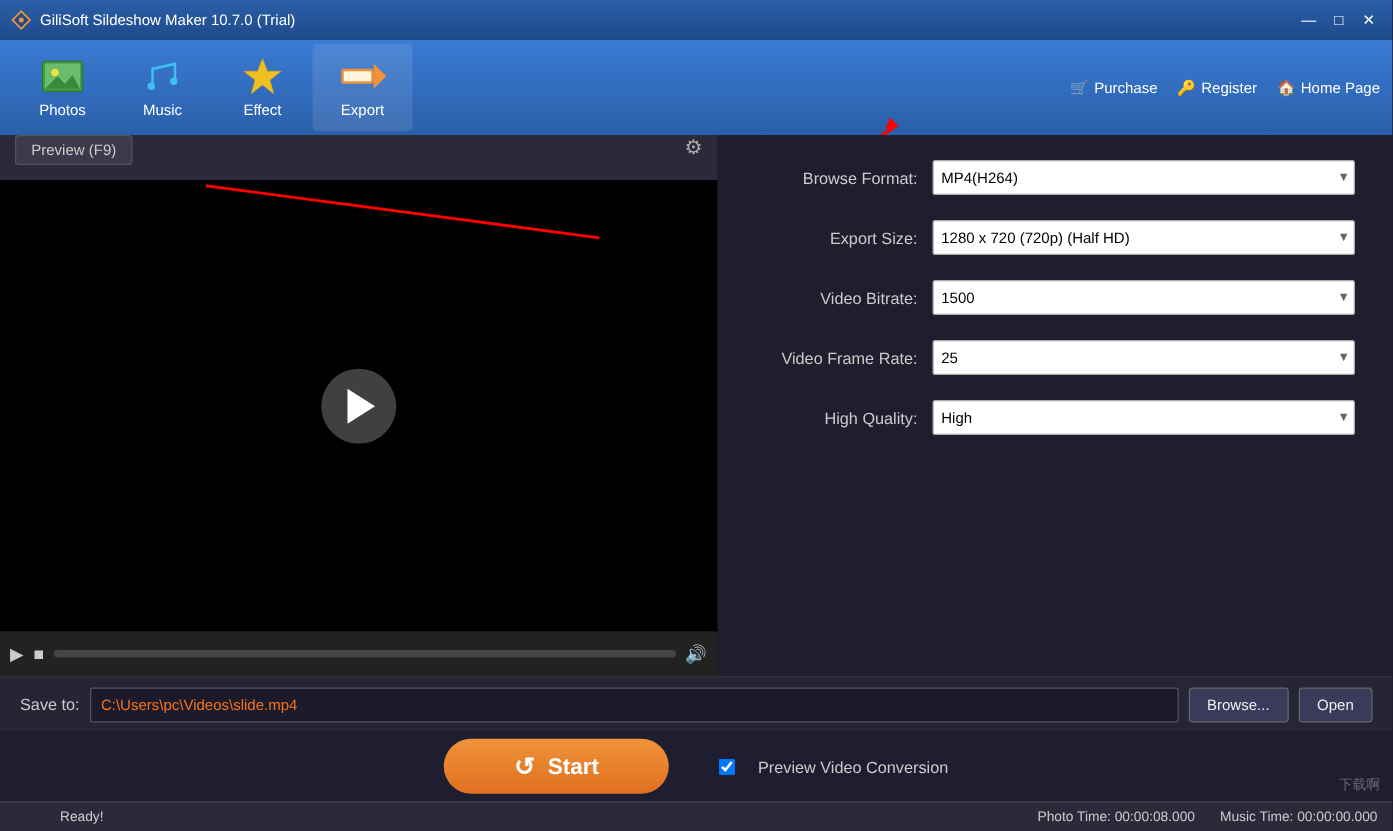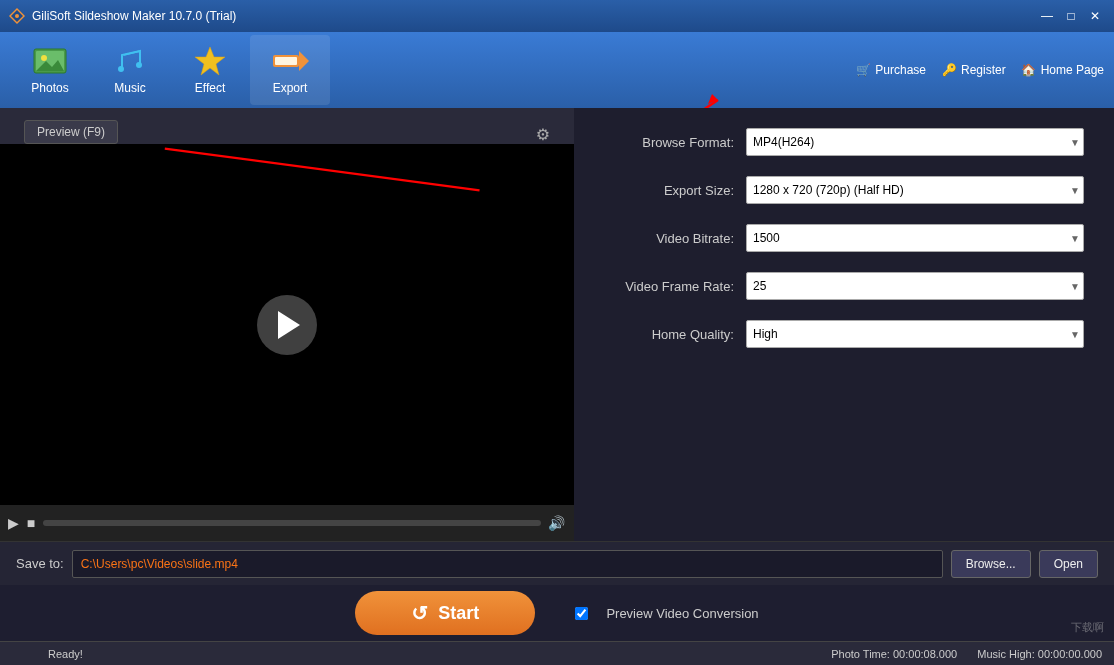--- a/index.html
+++ b/index.html
@@ -55,22 +55,22 @@
     #preview-panel {
       width: 574px;
       display: flex;
       flex-direction: column;
       background: #1a1a1a;
     }
     #preview-header {
       height: 36px;
       background: #2a2a3a;
       display: flex;
-      align-items: flex-end;
-      padding: 0 24px;
+      align-items: flex-start;
+      padding: 0 12px;
     }
     #preview-btn {
       background: #3a3a4a;
       border: 1px solid #555;
       color: #ccc;
       padding: 4px 12px;
       font-size: 12px;
       border-radius: 3px;
       cursor: pointer;
     }
@@ -398,21 +398,21 @@
             <option>25</option>
             <option>24</option>
             <option>30</option>
             <option>60</option>
           </select>
           <span class="select-arrow">▼</span>
         </div>
       </div>
 
       <div class="setting-row">
-        <span class="setting-label">Home Quality:</span>
+        <span class="setting-label">High Quality:</span>
         <div class="select-wrapper">
           <select>
             <option>High</option>
             <option>Medium</option>
             <option>Low</option>
           </select>
           <span class="select-arrow">▼</span>
         </div>
       </div>
 
@@ -438,21 +438,21 @@
   </div>
 
   <div id="status-bar">
     <span id="status-text">Ready!</span>
     <div id="time-info">
       <span>
         <span>Photo Time:</span>
         <span>00:00:08.000</span>
       </span>
       <span>
-        <span>Music High:</span>
+        <span>Music Time:</span>
         <span>00:00:00.000</span>
       </span>
     </div>
   </div>
 
 </div>
 
 <div id="watermark">下载啊</div>
 
 </body></html>

